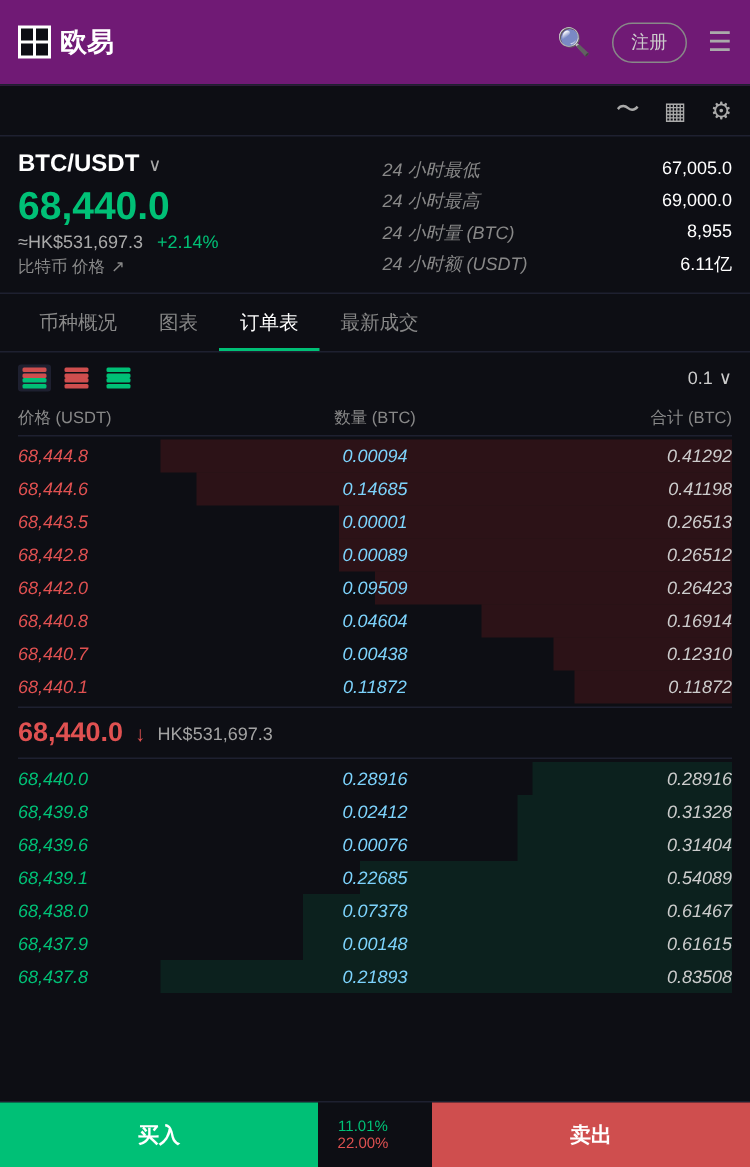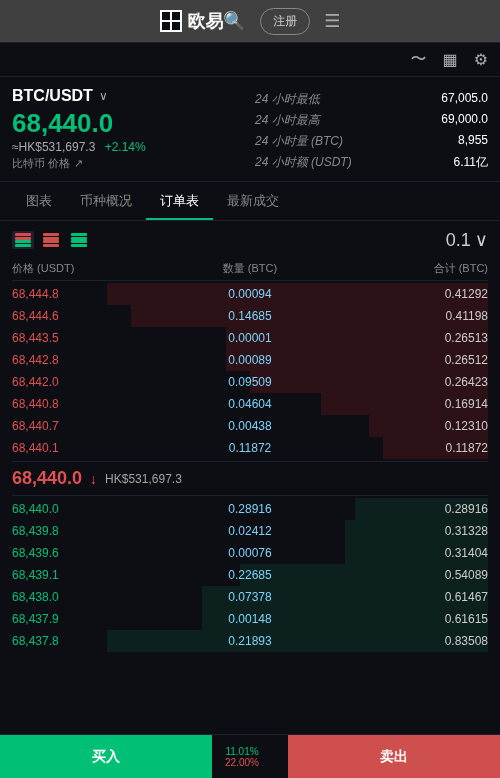--- a/index.html
+++ b/index.html
@@ -10,25 +10,25 @@
       color: #fff;
       font-family: -apple-system, BlinkMacSystemFont, 'PingFang SC', 'Microsoft YaHei', sans-serif;
       font-size: 13px;
       overflow-x: hidden;
     }
 
     
     .header {
       display: flex;
       align-items: center;
-      justify-content: center;
+      justify-content: space-between;
       padding: 8px 12px;
-      background: #404040;
+      background: #701a75;
       border-bottom: 1px solid #1e2030;
-      height: 43px;
+      height: 57px;
     }
     .logo {
       display: flex;
       align-items: center;
       gap: 6px;
       font-size: 18px;
       font-weight: bold;
       color: #fff;
     }
     .logo-icon {
@@ -187,46 +187,47 @@
       height: 3px;
       border-radius: 1px;
     }
     .vi-bar.red { background: #cf4e4e; }
     .vi-bar.green { background: #00c076; }
     .precision-select {
       display: flex;
       align-items: center;
       gap: 4px;
       color: #ccc;
-      font-size: 18px;
+      font-size: 12px;
       cursor: pointer;
     }
 
     
     .ob-headers {
       display: flex;
       justify-content: space-between;
       color: #888;
       font-size: 11px;
       padding: 4px 0;
       border-bottom: 1px solid #1e2030;
       margin-bottom: 2px;
     }
     .ob-col-price { flex: 1; }
     .ob-col-qty { flex: 1; text-align: center; }
     .ob-col-total { flex: 1; text-align: right; }
 
     
     .ob-row {
       display: flex;
-      justify-content: flex-start;
+      justify-content: flex-end;
       align-items: center;
       height: 22px;
       position: relative;
       font-size: 12px;
+      font-style: italic;
     }
     .ob-row .bar-bg {
       position: absolute;
       top: 0;
       right: 0;
       height: 100%;
       opacity: 0.25;
       z-index: 0;
     }
     .ob-row.sell .bar-bg { background: #8b2020; }
@@ -359,22 +360,22 @@
       <span class="stat-value">8,955</span>
     </div>
     <div class="stat-row">
       <span class="stat-label">24 小时额 (USDT)</span>
       <span class="stat-value">6.11亿</span>
     </div>
   </div>
 </div>
 
 <div class="tabs">
+  <div class="tab">币种概况</div>
   <div class="tab">图表</div>
-  <div class="tab">币种概况</div>
   <div class="tab active">订单表</div>
   <div class="tab">最新成交</div>
 </div>
 
 <div class="orderbook-section">
   <div class="orderbook-controls">
     <div class="view-icons">
 
       <div class="view-icon" style="background:#1e2030;padding:2px 3px;border-radius:2px;">
         <div class="vi-bar red"></div>

